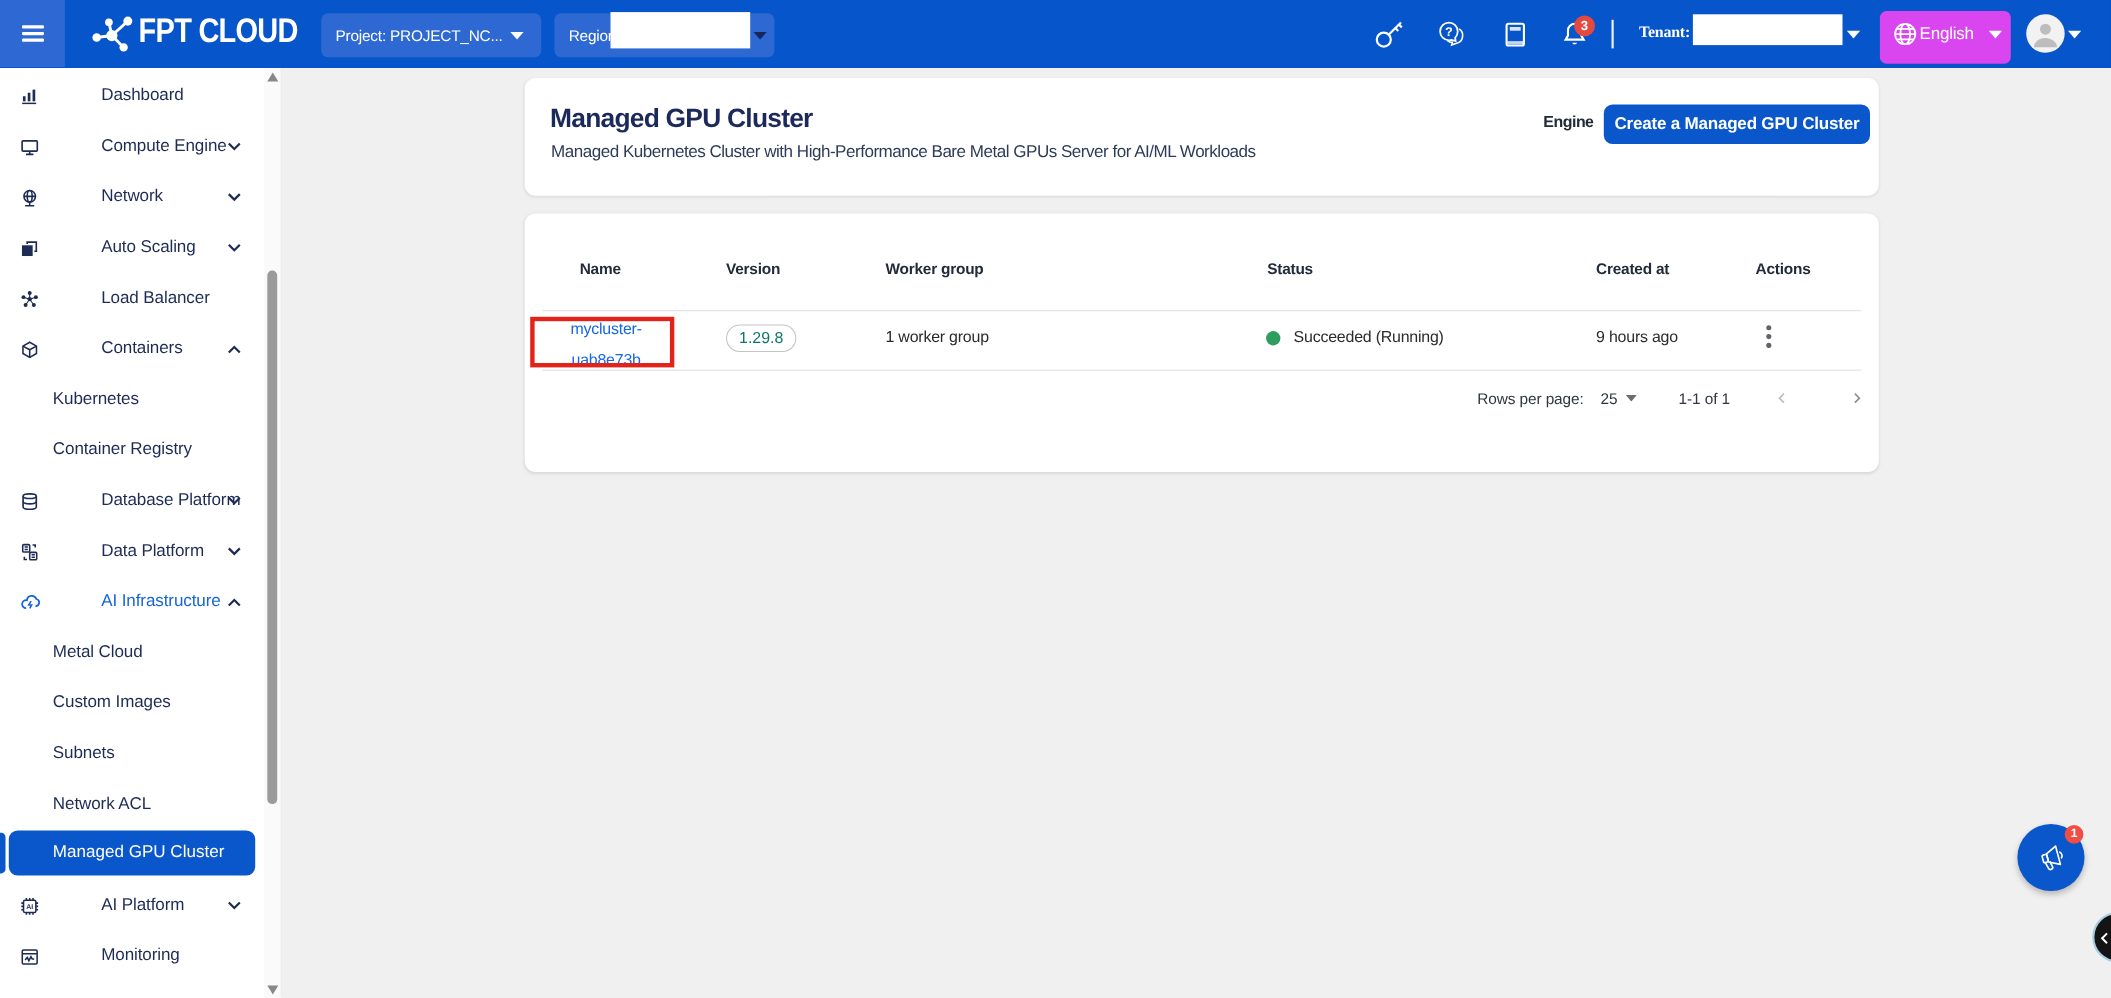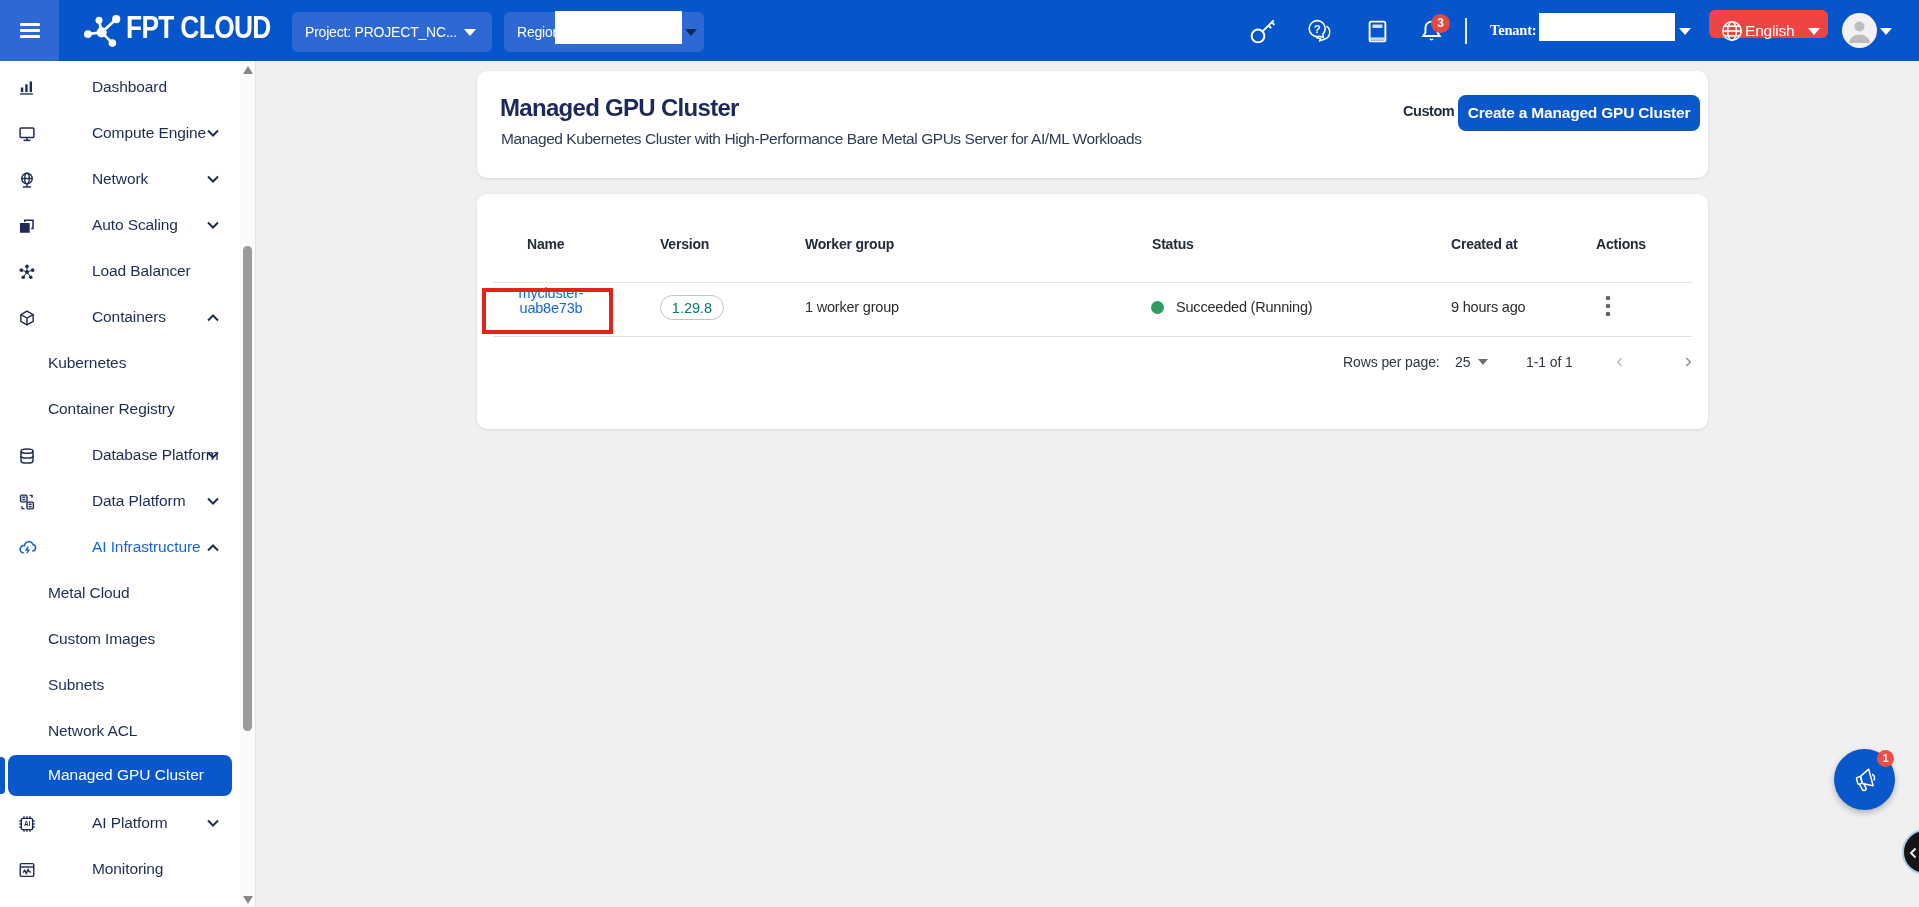--- a/index.html
+++ b/index.html
@@ -10,21 +10,21 @@
 #topbar { position:fixed; left:0; top:0; width:1919px; height:61px; background:#0655cb; z-index:50; }
 #burger { position:absolute; left:0; top:0; width:59px; height:61px; background:#2e68d2; }
 #burger .bar { position:absolute; left:20px; width:20px; height:3px; background:#fff; border-radius:1px; }
 #logotxt { position:absolute; left:126px; top:10px; color:#fff; font-size:31px; font-weight:bold; letter-spacing:-0.8px; transform:scaleX(0.85); transform-origin:left; }
 .chip { position:absolute; top:12px; height:40px; background:#2e68d2; border-radius:6px; color:#fff; font-size:14px; letter-spacing:-0.2px; line-height:40px; }
 #whitebox1 { position:absolute; left:555px; top:11px; width:127px; height:33px; background:#fff; z-index:5; }
 #whitebox2 { position:absolute; left:1539px; top:13px; width:136px; height:28px; background:#fff; }
 .caret-w { width:0; height:0; border-left:6px solid transparent; border-right:6px solid transparent; border-top:7px solid #fff; position:absolute; }
 .caret-d { width:0; height:0; border-left:6px solid transparent; border-right:6px solid transparent; border-top:7px solid #16265a; position:absolute; }
 #tenantlbl { position:absolute; left:1490px; top:22px; color:#fff; font-weight:bold; font-size:14.5px; letter-spacing:-0.2px;font-family:Liberation Serif, serif; }
-#engbtn { position:absolute; left:1709px; top:10px; width:119px; height:28px; background:#ef4444; border-radius:6px; }
+#engbtn { position:absolute; left:1709px; top:10px; width:119px; height:48px; background:#d946ef; border-radius:6px; }
 #engbtn span { position:absolute; left:36px; top:12px; color:#fff; font-size:15.5px; letter-spacing:-0.2px; }
 #avatar { position:absolute; left:1842px; top:13px; width:35px; height:35px; border-radius:50%; background:#f2f2f2; overflow:hidden; }
 #tbardivider { position:absolute; left:1465px; top:18px; width:2px; height:26px; background:rgba(255,255,255,.9); }
 .tico { position:absolute; top:18px; }
 
 
 #sidebar { position:fixed; left:0; top:61px; width:256px; height:846px; background:#fff; border-right:1px solid #e2e2e2; z-index:40; }
 .mi { position:absolute; left:0; width:256px; height:46px; color:#1e2c55; font-size:15.5px; letter-spacing:-0.1px; }
 .mi .txt { position:absolute; left:46px; top:14px;margin-left:46px; }
 .mi .txt2 { position:absolute; left:48px; top:14px; }
@@ -44,21 +44,21 @@
 .card { position:absolute; background:#fff; border-radius:10px; box-shadow:0 1px 3px rgba(0,0,0,.1); }
 #card1 { left:221px; top:10px; width:1231px; height:107px; }
 #card1 h1 { position:absolute; left:23px; top:23px; font-size:24px; letter-spacing:-0.7px; color:#1b2a5a; }
 #card1 .sub { position:absolute; left:24px; top:59px; font-size:15.5px; letter-spacing:-0.45px; color:#2e3c58; }
 #refresh { position:absolute; left:926px; top:32px; font-size:14.5px; font-weight:bold; letter-spacing:-0.45px; color:#222b3a; }
 #createbtn { position:absolute; left:981px; top:24px; width:242px; height:36px; background:#0a56cb; border-radius:8px; color:#fff; font-size:15.5px; font-weight:bold; letter-spacing:-0.2px; text-align:center; line-height:36px; }
 #card2 { left:221px; top:133px; width:1231px; height:235px; }
 .th { position:absolute; top:42px; font-size:14px; font-weight:bold; letter-spacing:-0.2px; color:#222b3a; }
 .hline { position:absolute; left:16px; width:1199px; height:1px; background:#e0e0e0; }
 .cell { position:absolute; font-size:14.5px; letter-spacing:-0.2px; color:#2b2b2b; }
-#namelink { position:absolute; left:24px; top:92px; width:100px; text-align:center; color:#1567e2; font-size:14.5px; letter-spacing:-0.2px; line-height:15px; }
+#namelink { position:absolute; left:24px; top:92px; width:100px; text-align:center; color:#1567e2; font-size:14.5px; letter-spacing:-0.2px; line-height:28px; }
 #redbox { position:absolute; left:4.5px; top:94px; width:131px; height:46px; border:4.5px solid #e2231a; }
 #verchip { position:absolute; left:183px; top:101px; width:64px; height:25px; border:1px solid #c4c4c4; border-radius:13px; text-align:center; line-height:24px; font-size:14.5px; color:#0f766e; }
 #gdot { position:absolute; left:674px; top:107px; width:13px; height:13px; border-radius:50%; background:#2e9d5f; }
 .pgtxt { position:absolute; top:160px; font-size:14px; letter-spacing:-0.1px; color:#30363f; }
 
 #fab { position:absolute; left:1834px; top:749px; width:61px; height:61px; border-radius:50%; background:#0a56cb; box-shadow:0 3px 6px rgba(0,0,0,.25); z-index:60; }
 #fabbadge { position:absolute; left:1877px; top:750px; width:17px; height:17px; border-radius:50%; background:#ef4e45; color:#fff; font-size:11px; font-weight:bold; text-align:center; line-height:17px; z-index:61; }
 #blackcircle { position:absolute; left:1902px; top:829px; width:46px; height:46px; border-radius:50%; background:#141414; border:2.5px solid #a9cde2; z-index:60; }
 #blackcircle svg { position:absolute; left:1px; top:13px; }
 #bellbadge { position:absolute; left:1431px; top:14px; width:19px; height:19px; border-radius:50%; background:#e4483e; color:#fff; font-size:12px; font-weight:bold; text-align:center; line-height:19px; }
@@ -310,21 +310,21 @@
         <path d="M6.5 15.5l2.5-3 2 4 2.5-5 1.6 3h2.4"></path>
       </svg>
     <span class="txt">Monitoring</span>
   </div>
 </div>
 
 <div id="main">
   <div class="card" id="card1">
     <h1>Managed GPU Cluster</h1>
     <div class="sub">Managed Kubernetes Cluster with High-Performance Bare Metal GPUs Server for AI/ML Workloads</div>
-    <div id="refresh">Custom</div>
+    <div id="refresh">Engine</div>
     <div id="createbtn">Create a Managed GPU Cluster</div>
   </div>
   <div class="card" id="card2">
     <div class="th" style="left:50px">Name</div>
     <div class="th" style="left:183px">Version</div>
     <div class="th" style="left:328px">Worker group</div>
     <div class="th" style="left:675px">Status</div>
     <div class="th" style="left:974px">Created at</div>
     <div class="th" style="left:1119px">Actions</div>
     <div class="hline" style="top:88px"></div>

